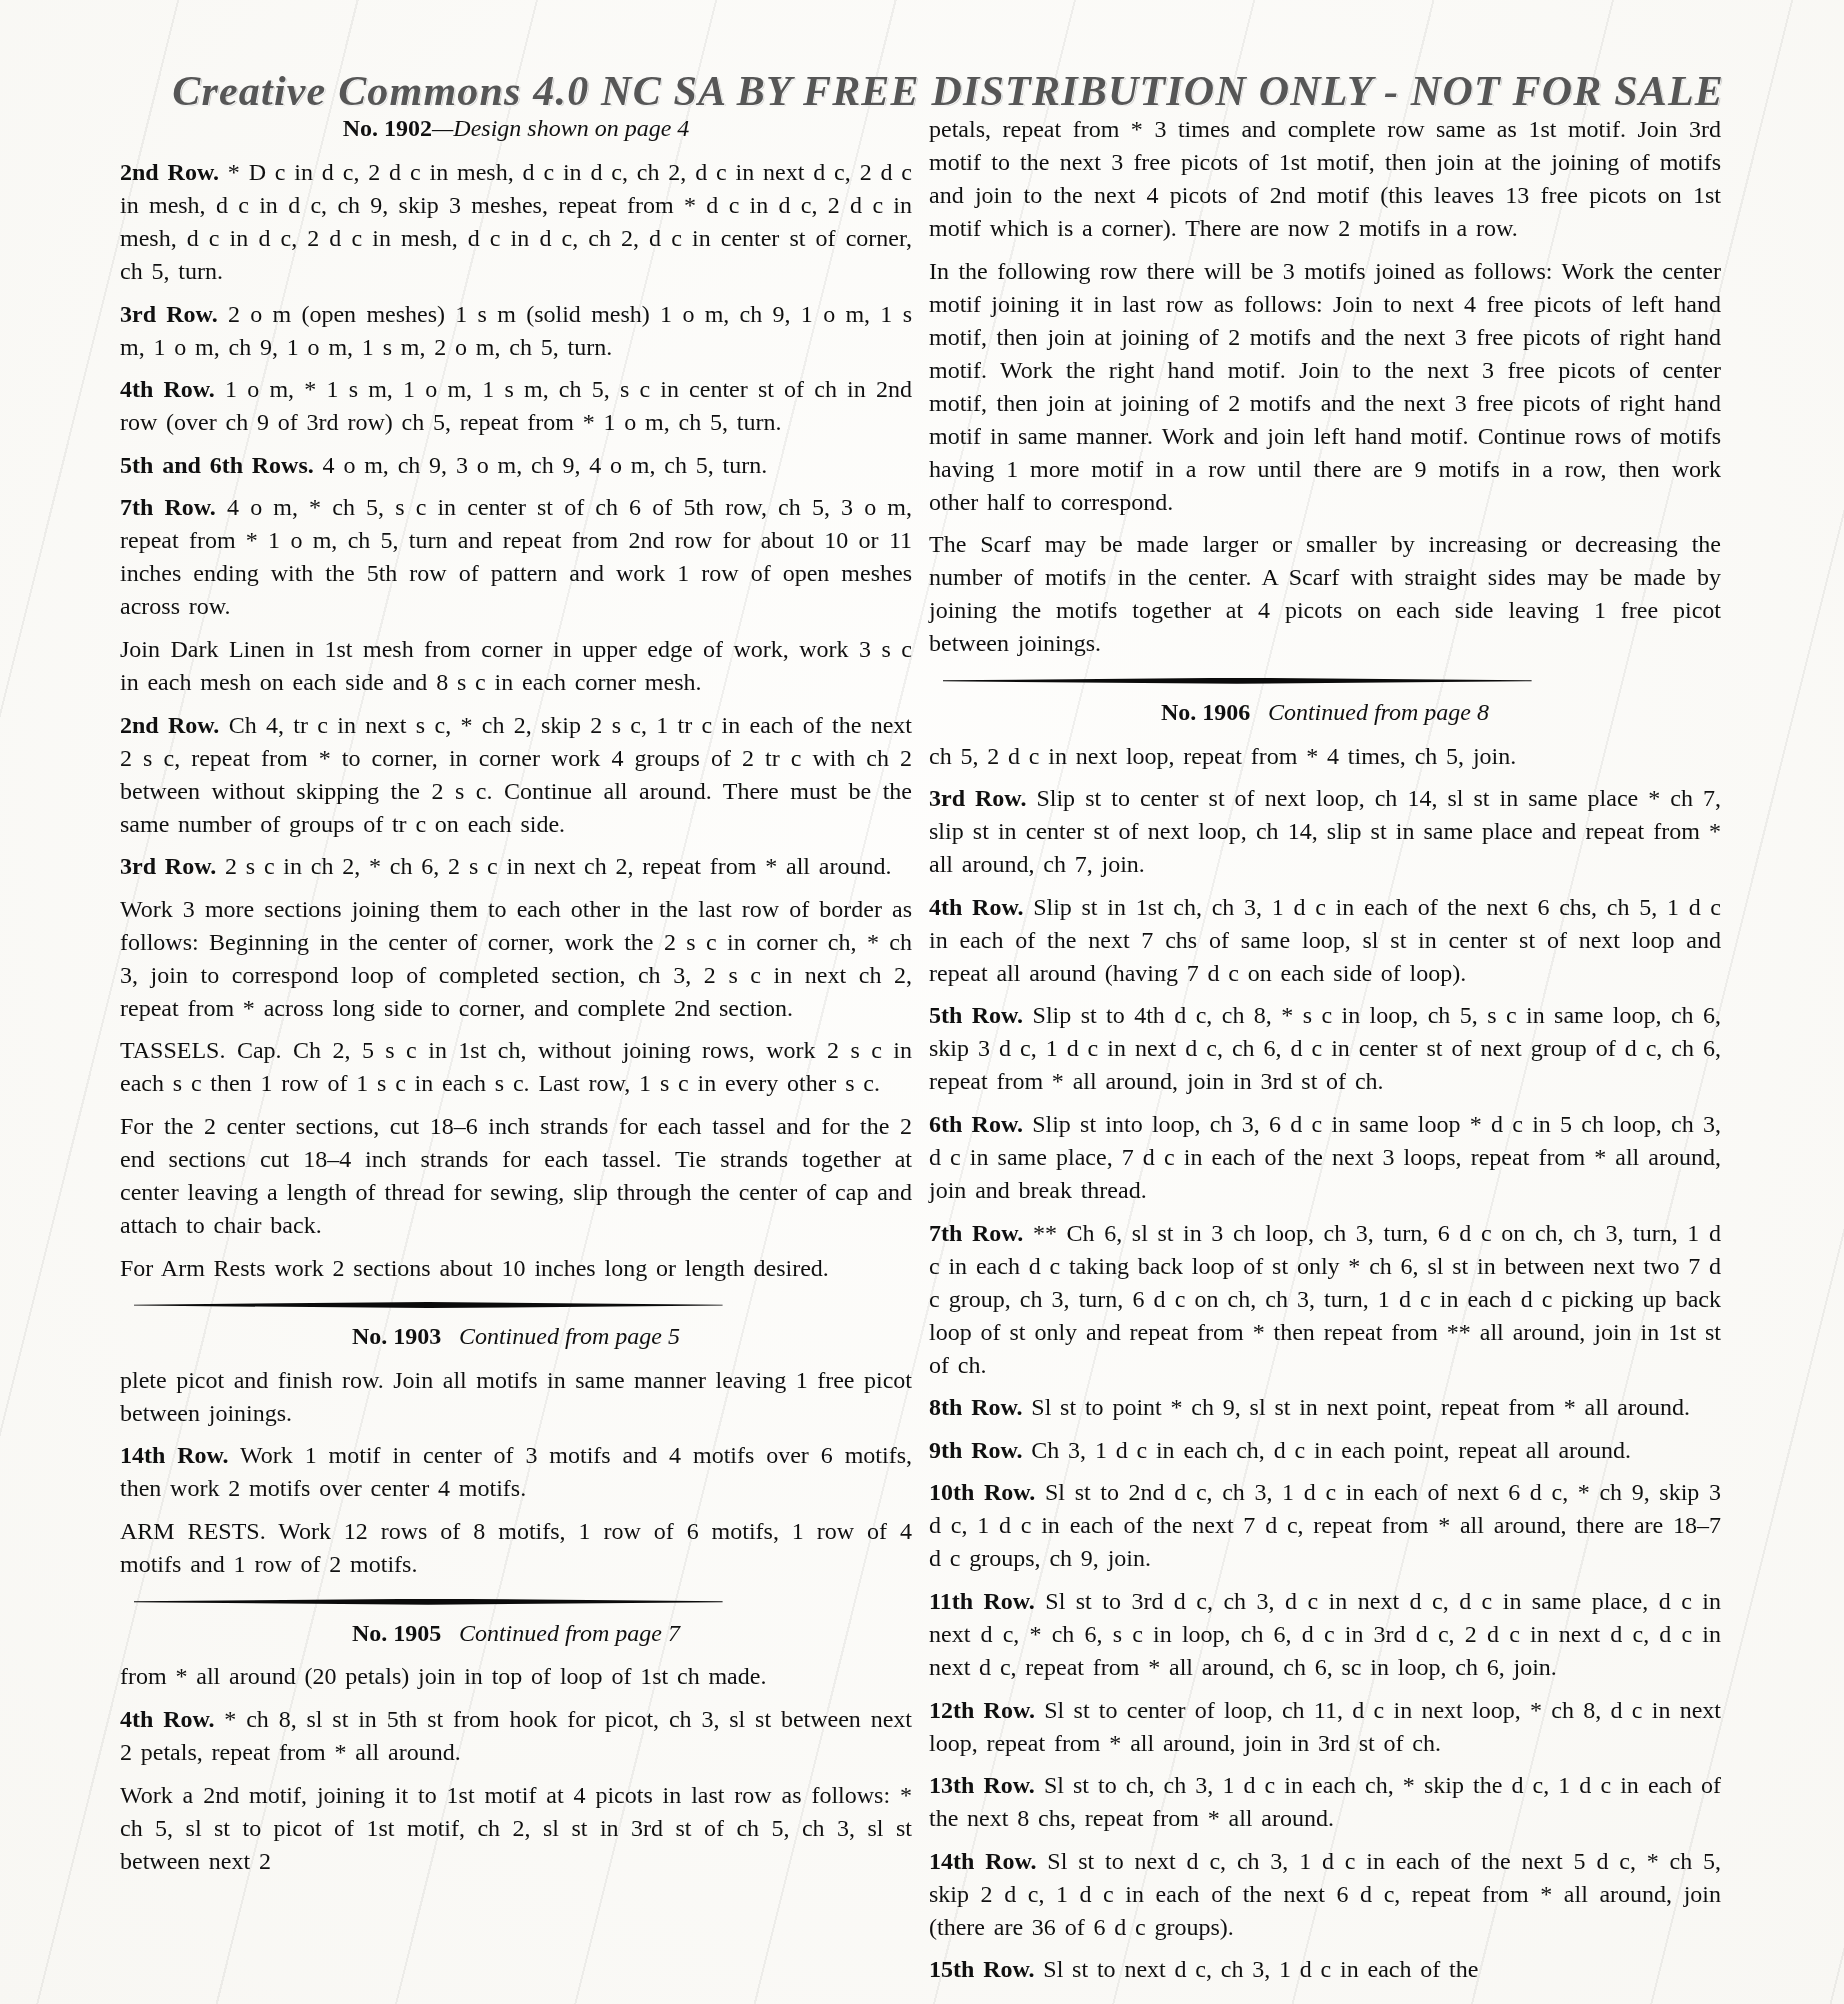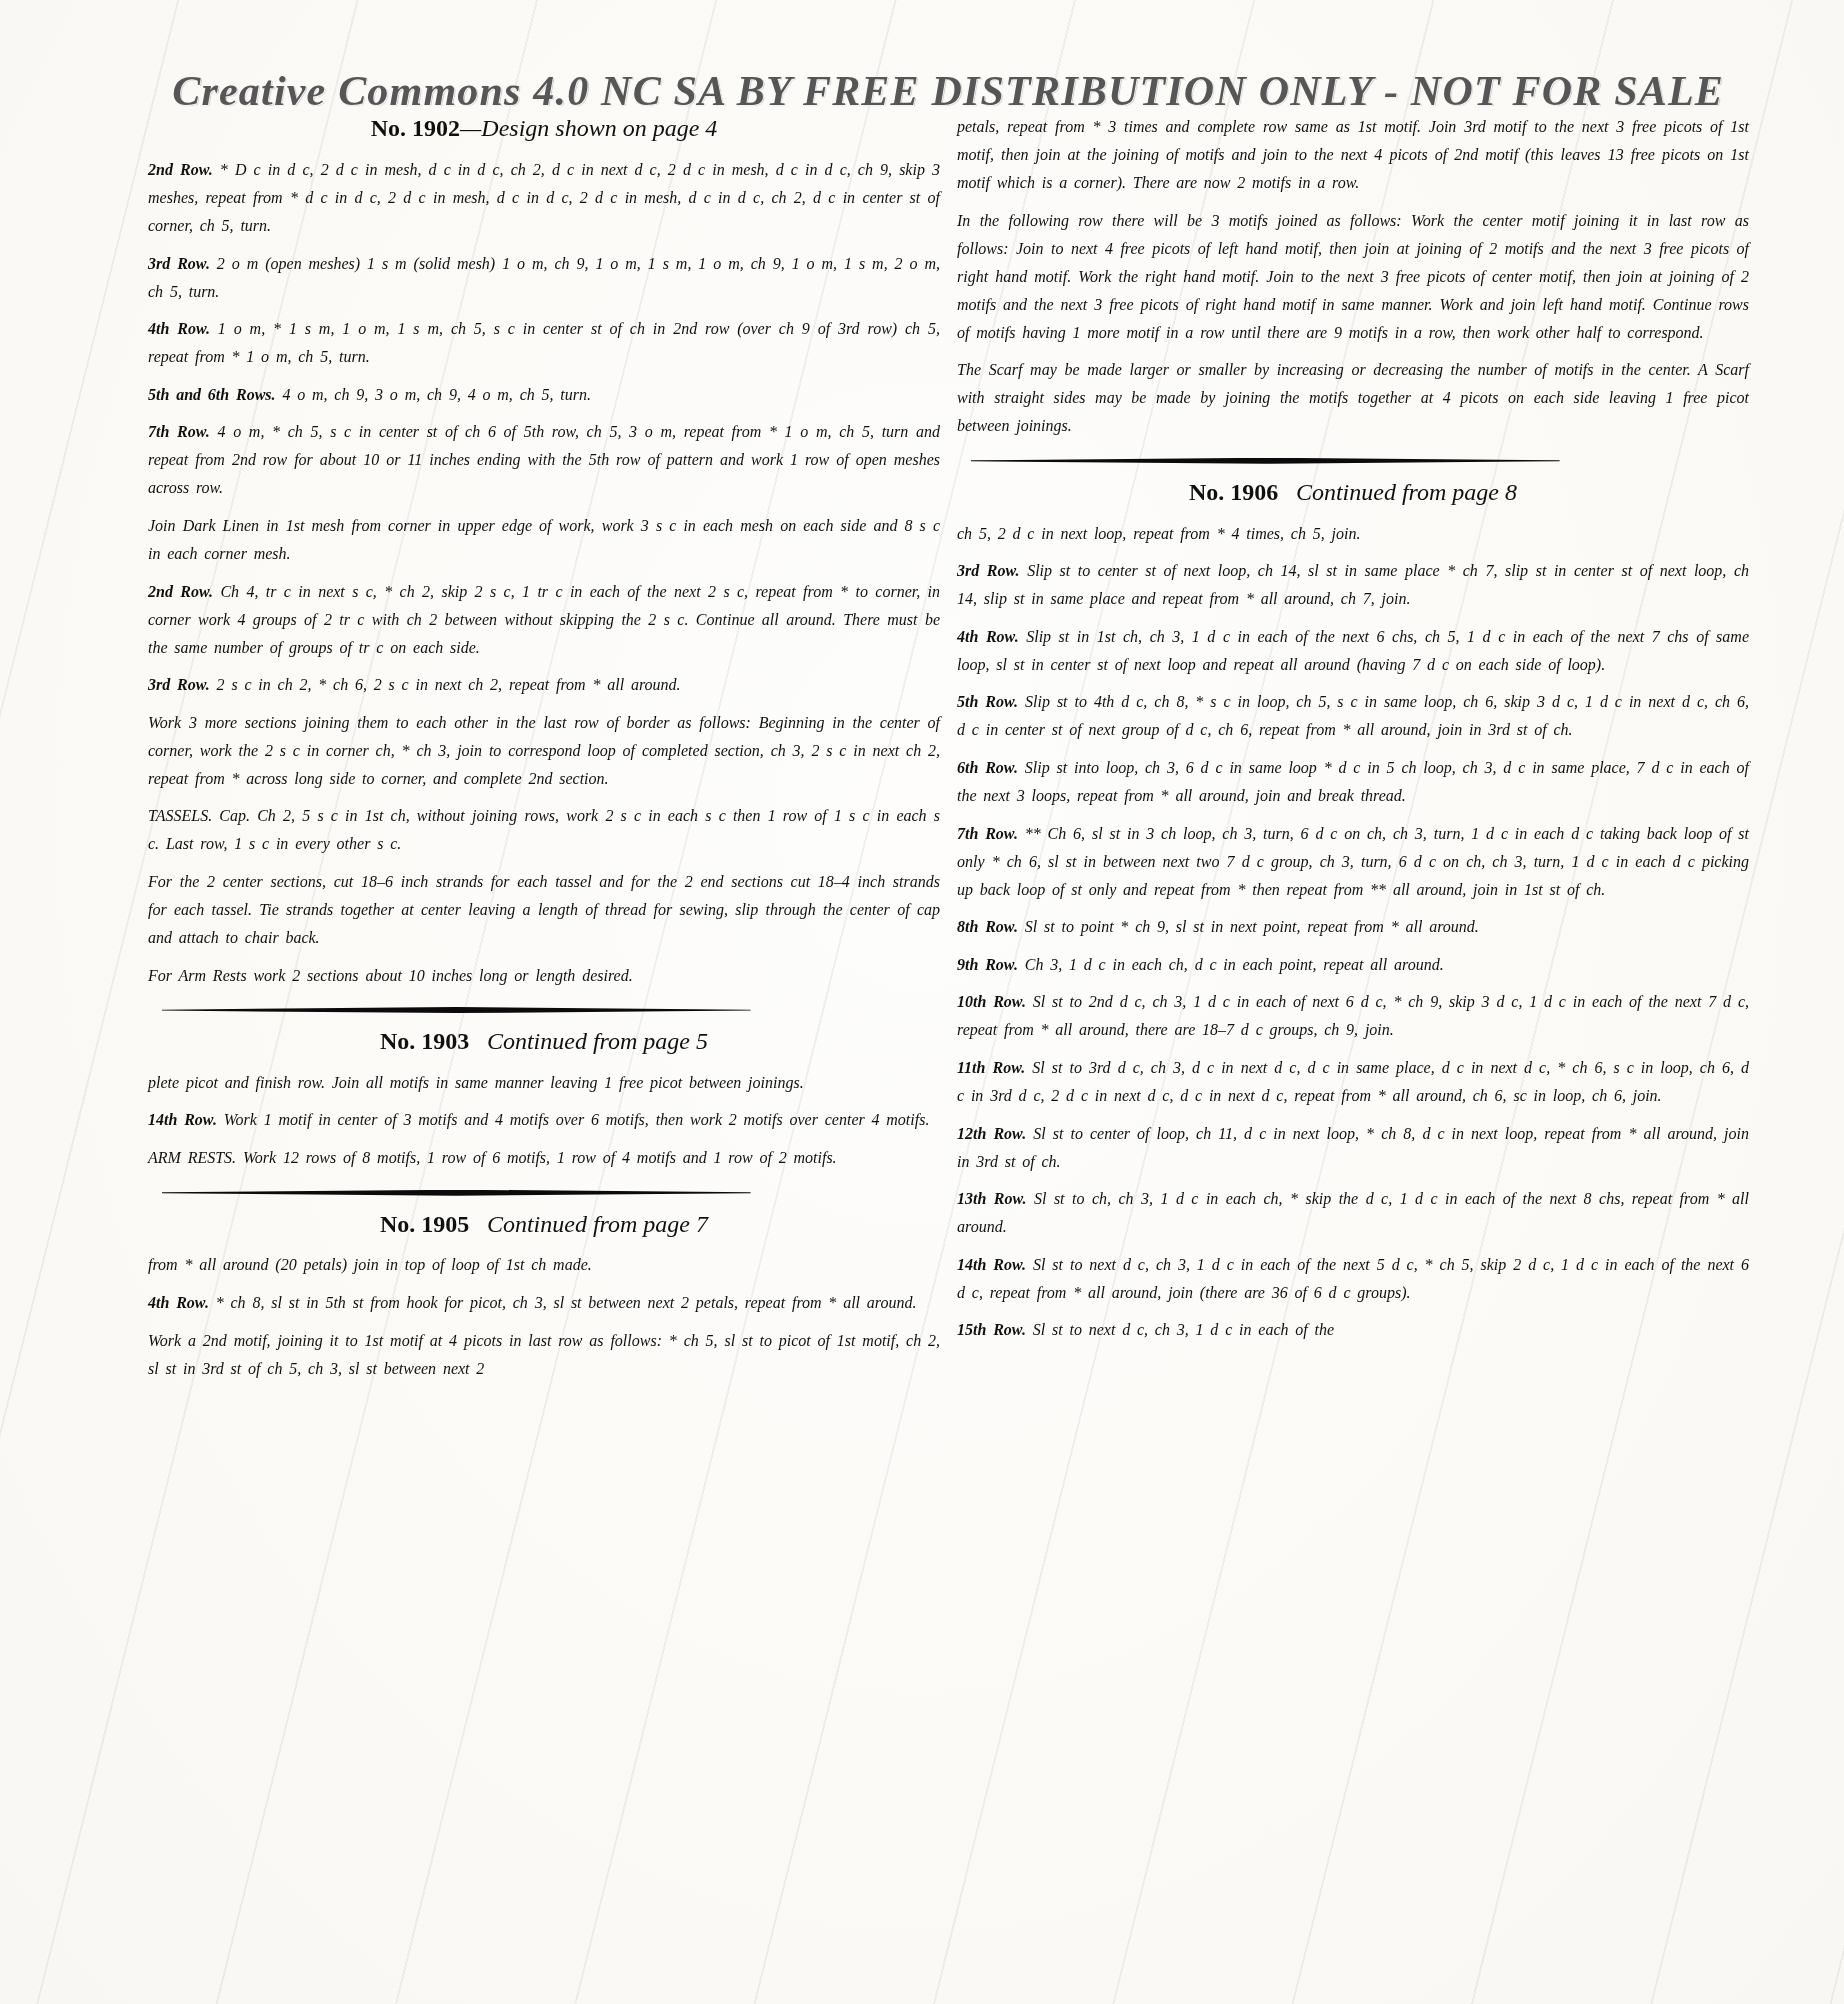--- a/index.html
+++ b/index.html
@@ -41,39 +41,37 @@
     text-shadow: 0.8px 0.8px 0 rgba(255,255,255,0.85), 1.2px 1.2px 0.8px rgba(0,0,0,0.3);
     white-space: nowrap;
   }
   .columns {
     position: absolute;
     top: 113px;
     left: 120px;
     width: 1608px;
     display: flex;
     gap: 17px;
-    margin-left: 28px;
   }
   .col { width: 792px; }
   .sec-head {
     text-align: center;
     font-size: 24px;
     margin: 2.4px 0 13.6px 0;
     white-space: nowrap;
   }
   .sec-no { font-weight: bold; }
   .sec-sub { font-style: italic; margin-left: 17.6px; }
   .sec-sub.tight { margin-left: 0; }
   .para {
-    font-size: 16px;
-    line-height: 28px;
+    font-size: 24px;
+    line-height: 33px;
     text-align: justify;
     margin: 0 0 9.6px 0;
     word-spacing: 2.8px;
-    font-style: italic;
   }
   .para.first-indent { text-indent: 13.6px; }
   .lead-bold { font-weight: bold; }
   .lead-caps { }
   .rule {
     width: 589px;
     height: 6px;
     margin: 17.6px 0 15.2px 13.6px;
     background: #0b0b0b;
     clip-path: polygon(0 42%, 50% 0, 100% 42%, 100% 58%, 50% 100%, 0 58%);

